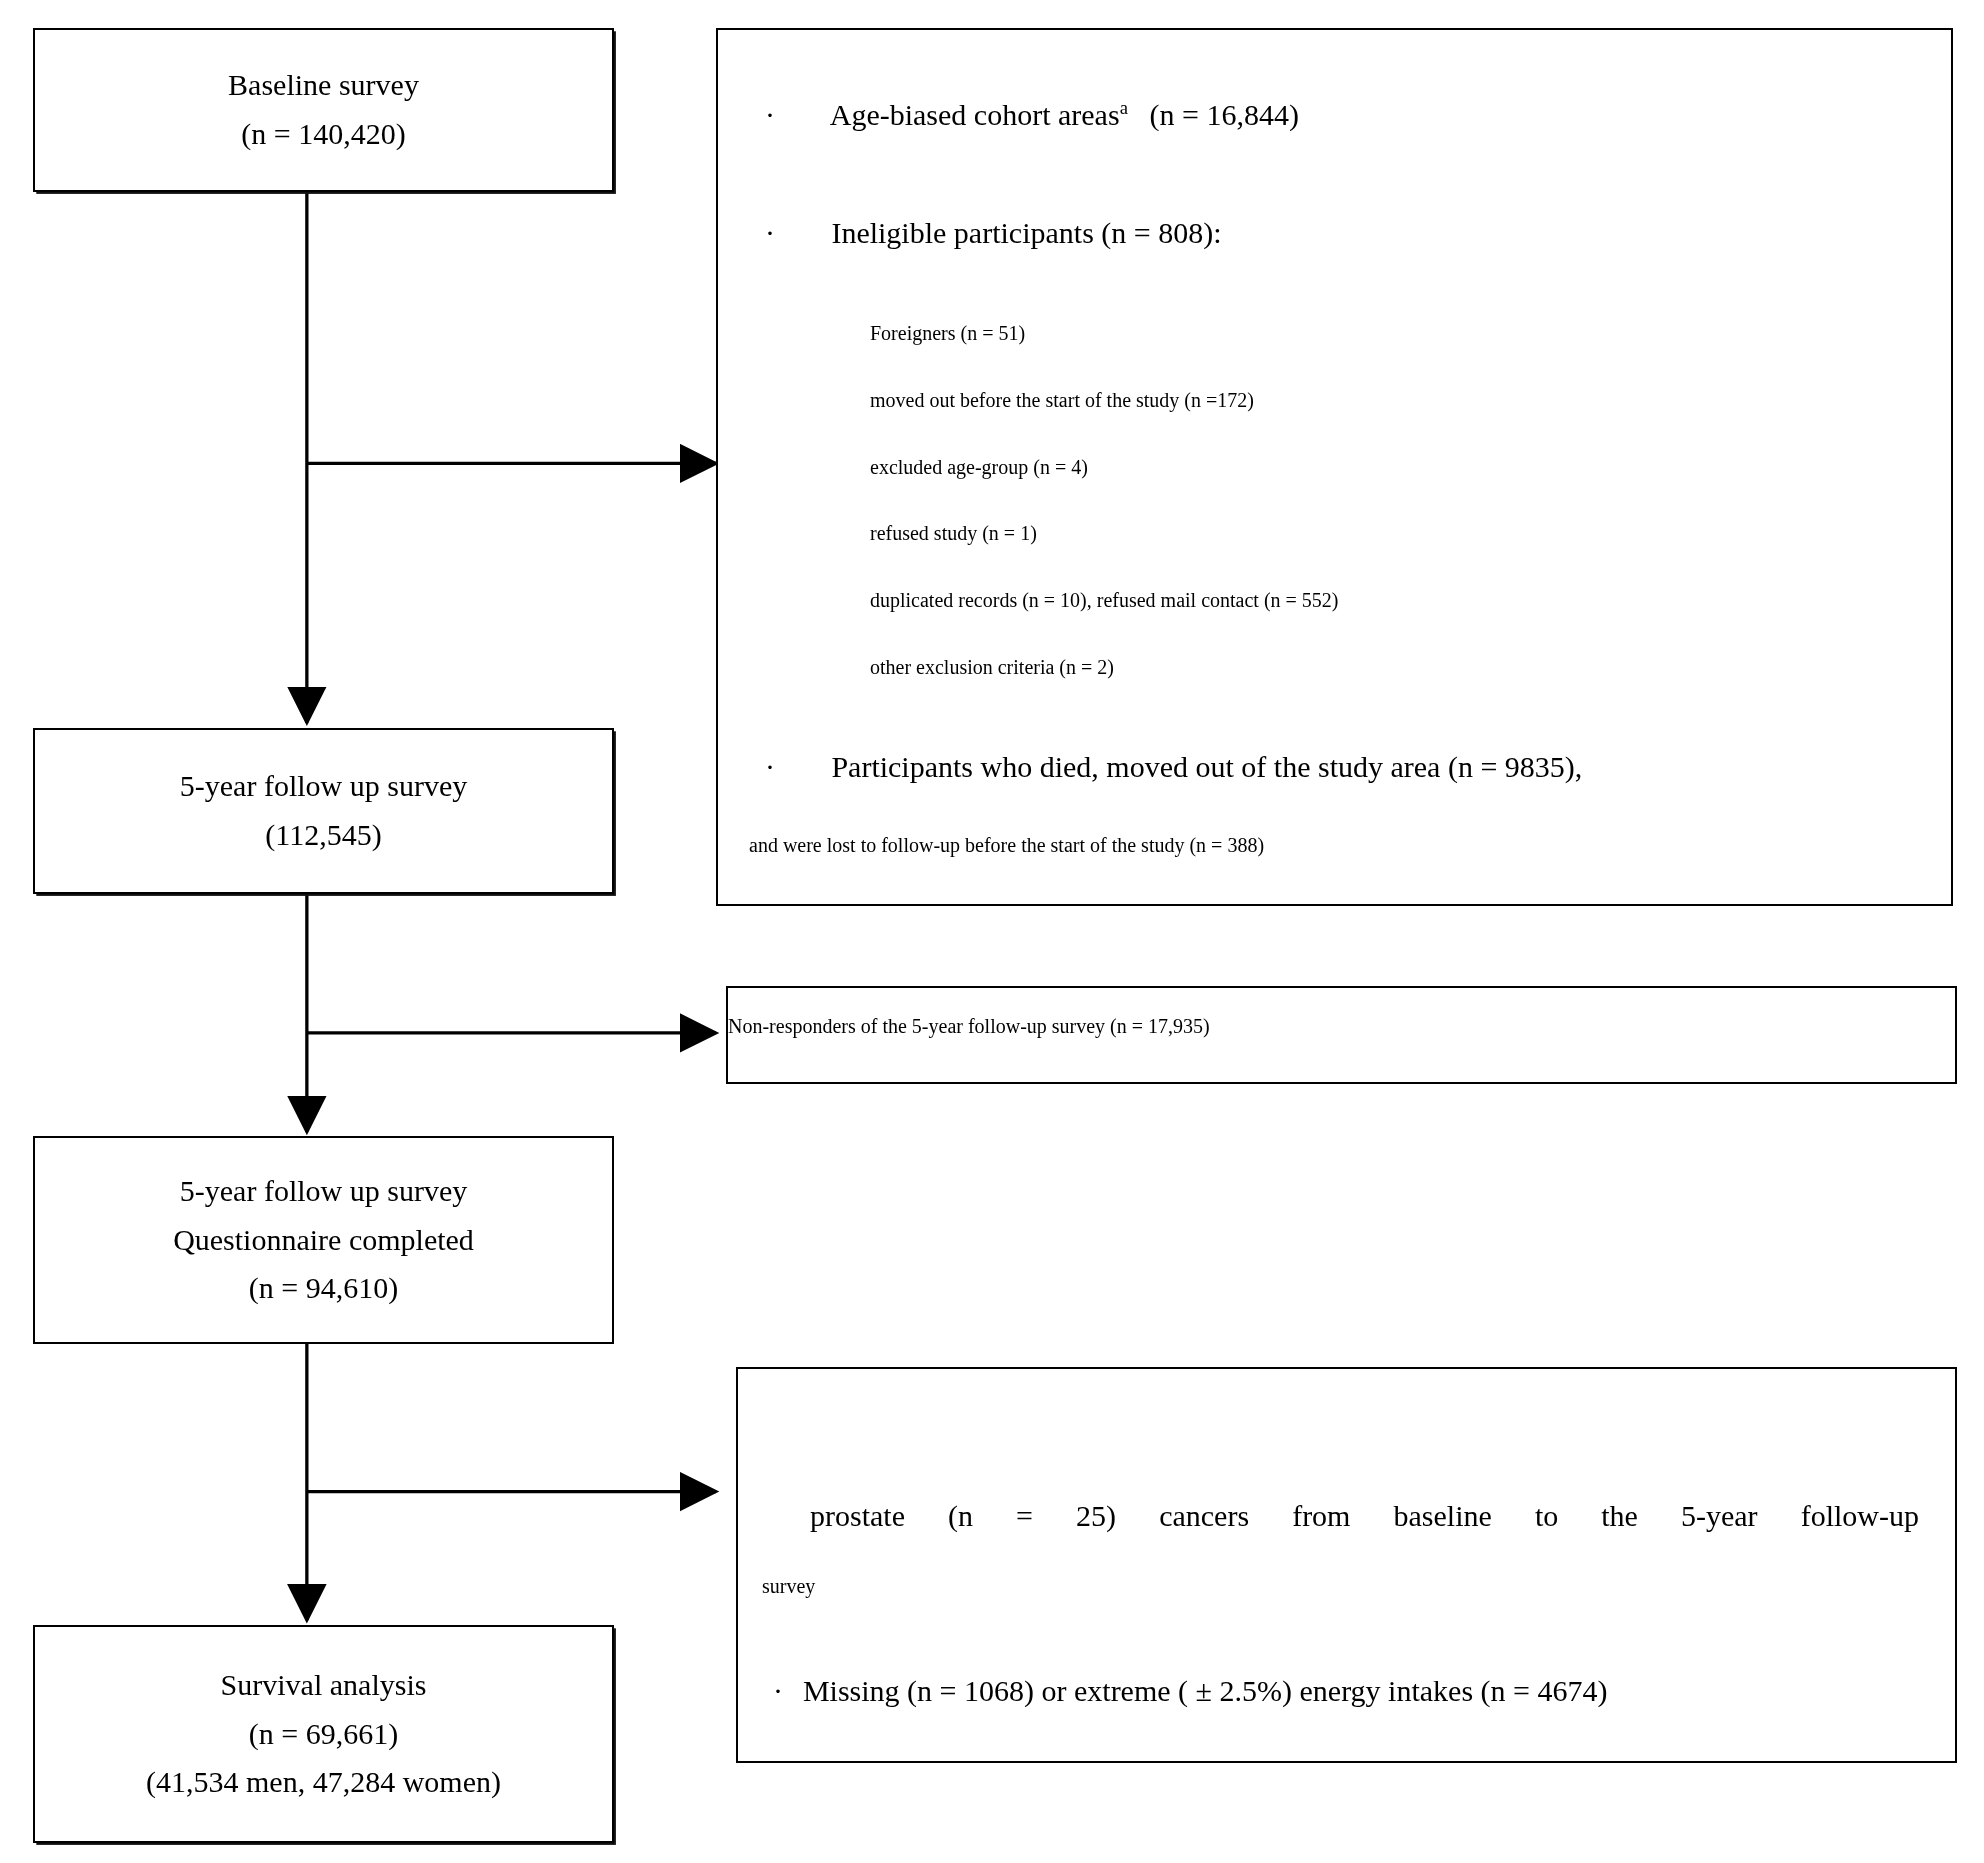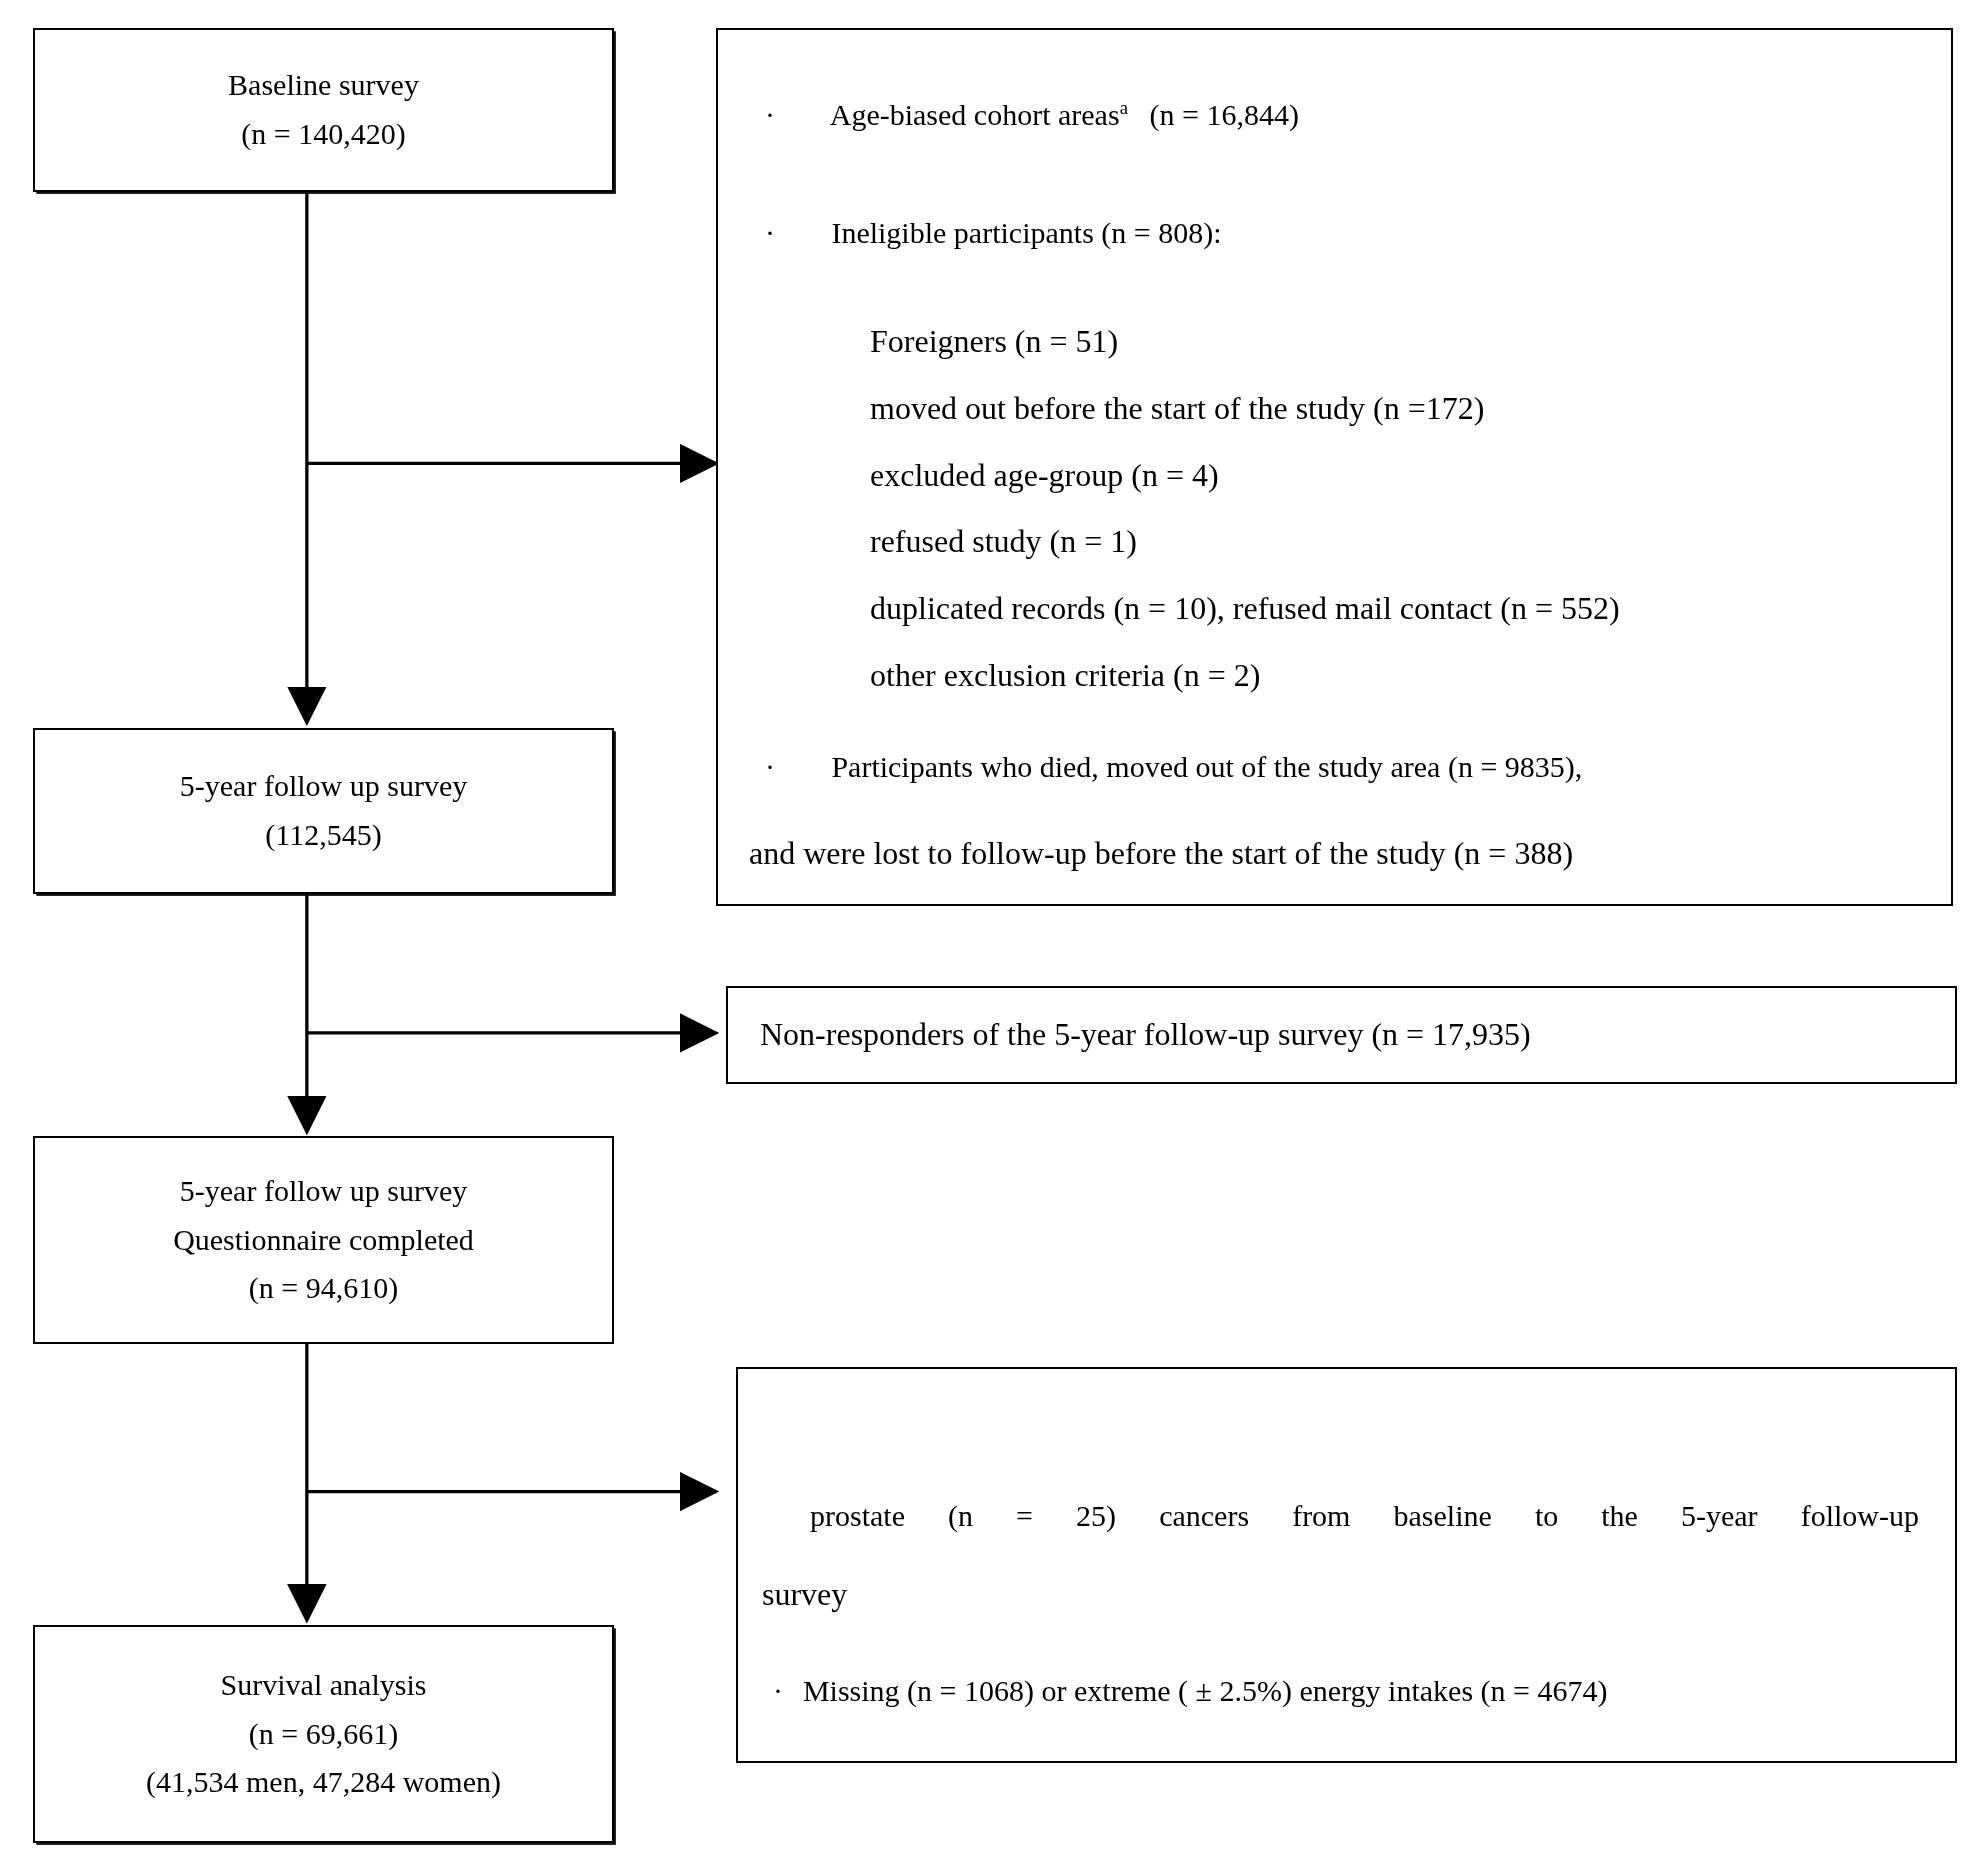--- a/index.html
+++ b/index.html
@@ -55,21 +55,21 @@
     line-height: 1.25;
     white-space: nowrap;
   }
   .bullet-dot {
     display: inline-block;
     width: 22.4px;
     vertical-align: baseline;
   }
   .sub-line {
     position: absolute;
-    font-size: 32px;
+    font-size: 20px;
     line-height: 1.25;
     white-space: nowrap;
   }
   sup.marker {
     font-size: 0.62em;
     vertical-align: super;
     line-height: 0;
   }
   svg.connectors {
     position: absolute;
@@ -167,21 +167,21 @@
 
   <div class="box shadow" style="left:33px; top:728px; width:581px; height:166px;">
     <div class="box-inner">
       <div class="ctr-line">5-year follow up survey</div>
       <div class="ctr-line">(112,545)</div>
     </div>
   </div>
 
   <div class="notebox shadow" style="left:726px; top:986px; width:1231px; height:98px;">
   </div>
-  <div class="sub-line" style="left:760px; top:1014px;">Non-responders of the 5-year follow-up survey (n = 17,935)</div>
+  <div class="sub-line" style="left:728px; top:1014px;">Non-responders of the 5-year follow-up survey (n = 17,935)</div>
 
   <div class="box" style="left:33px; top:1136px; width:581px; height:208px;">
     <div class="box-inner">
       <div class="ctr-line">5-year follow up survey</div>
       <div class="ctr-line">Questionnaire completed</div>
       <div class="ctr-line">(n = 94,610)</div>
     </div>
   </div>
 
   <div class="notebox" style="left:736px; top:1367px; width:1221px; height:396px;">

